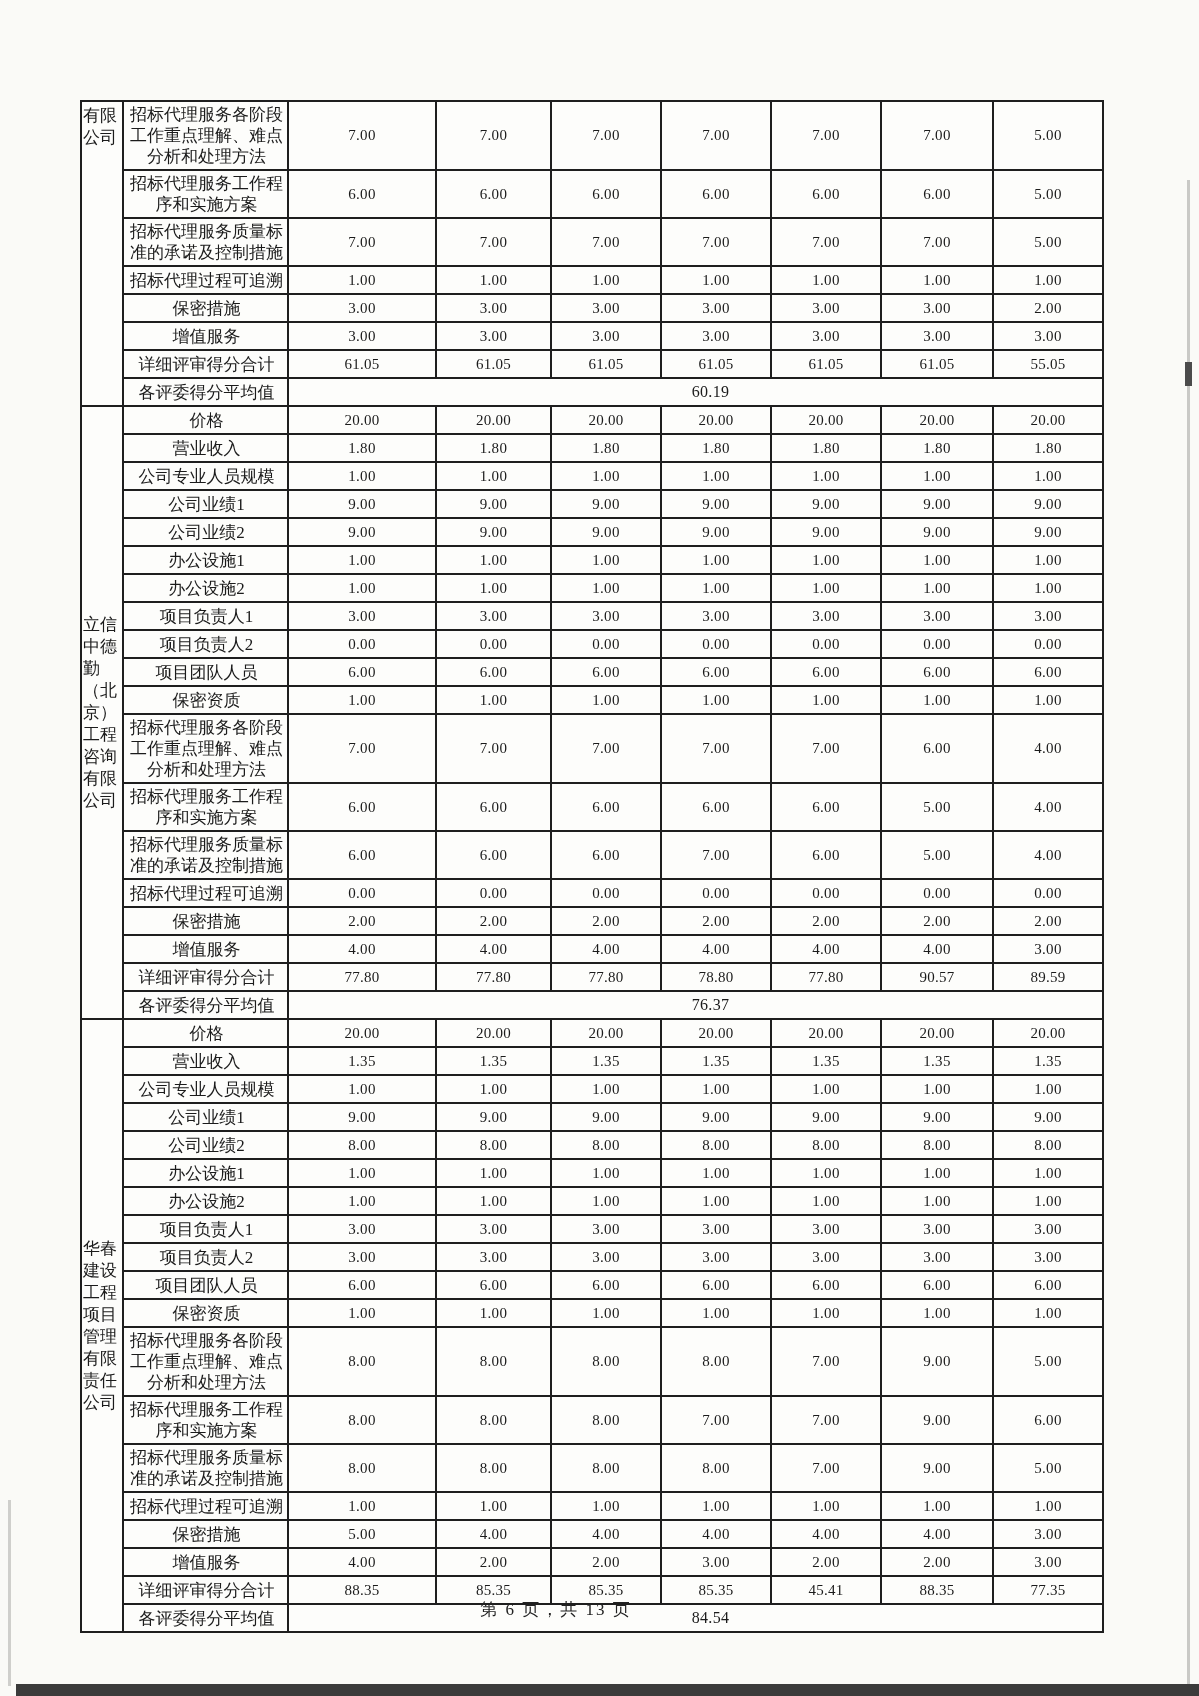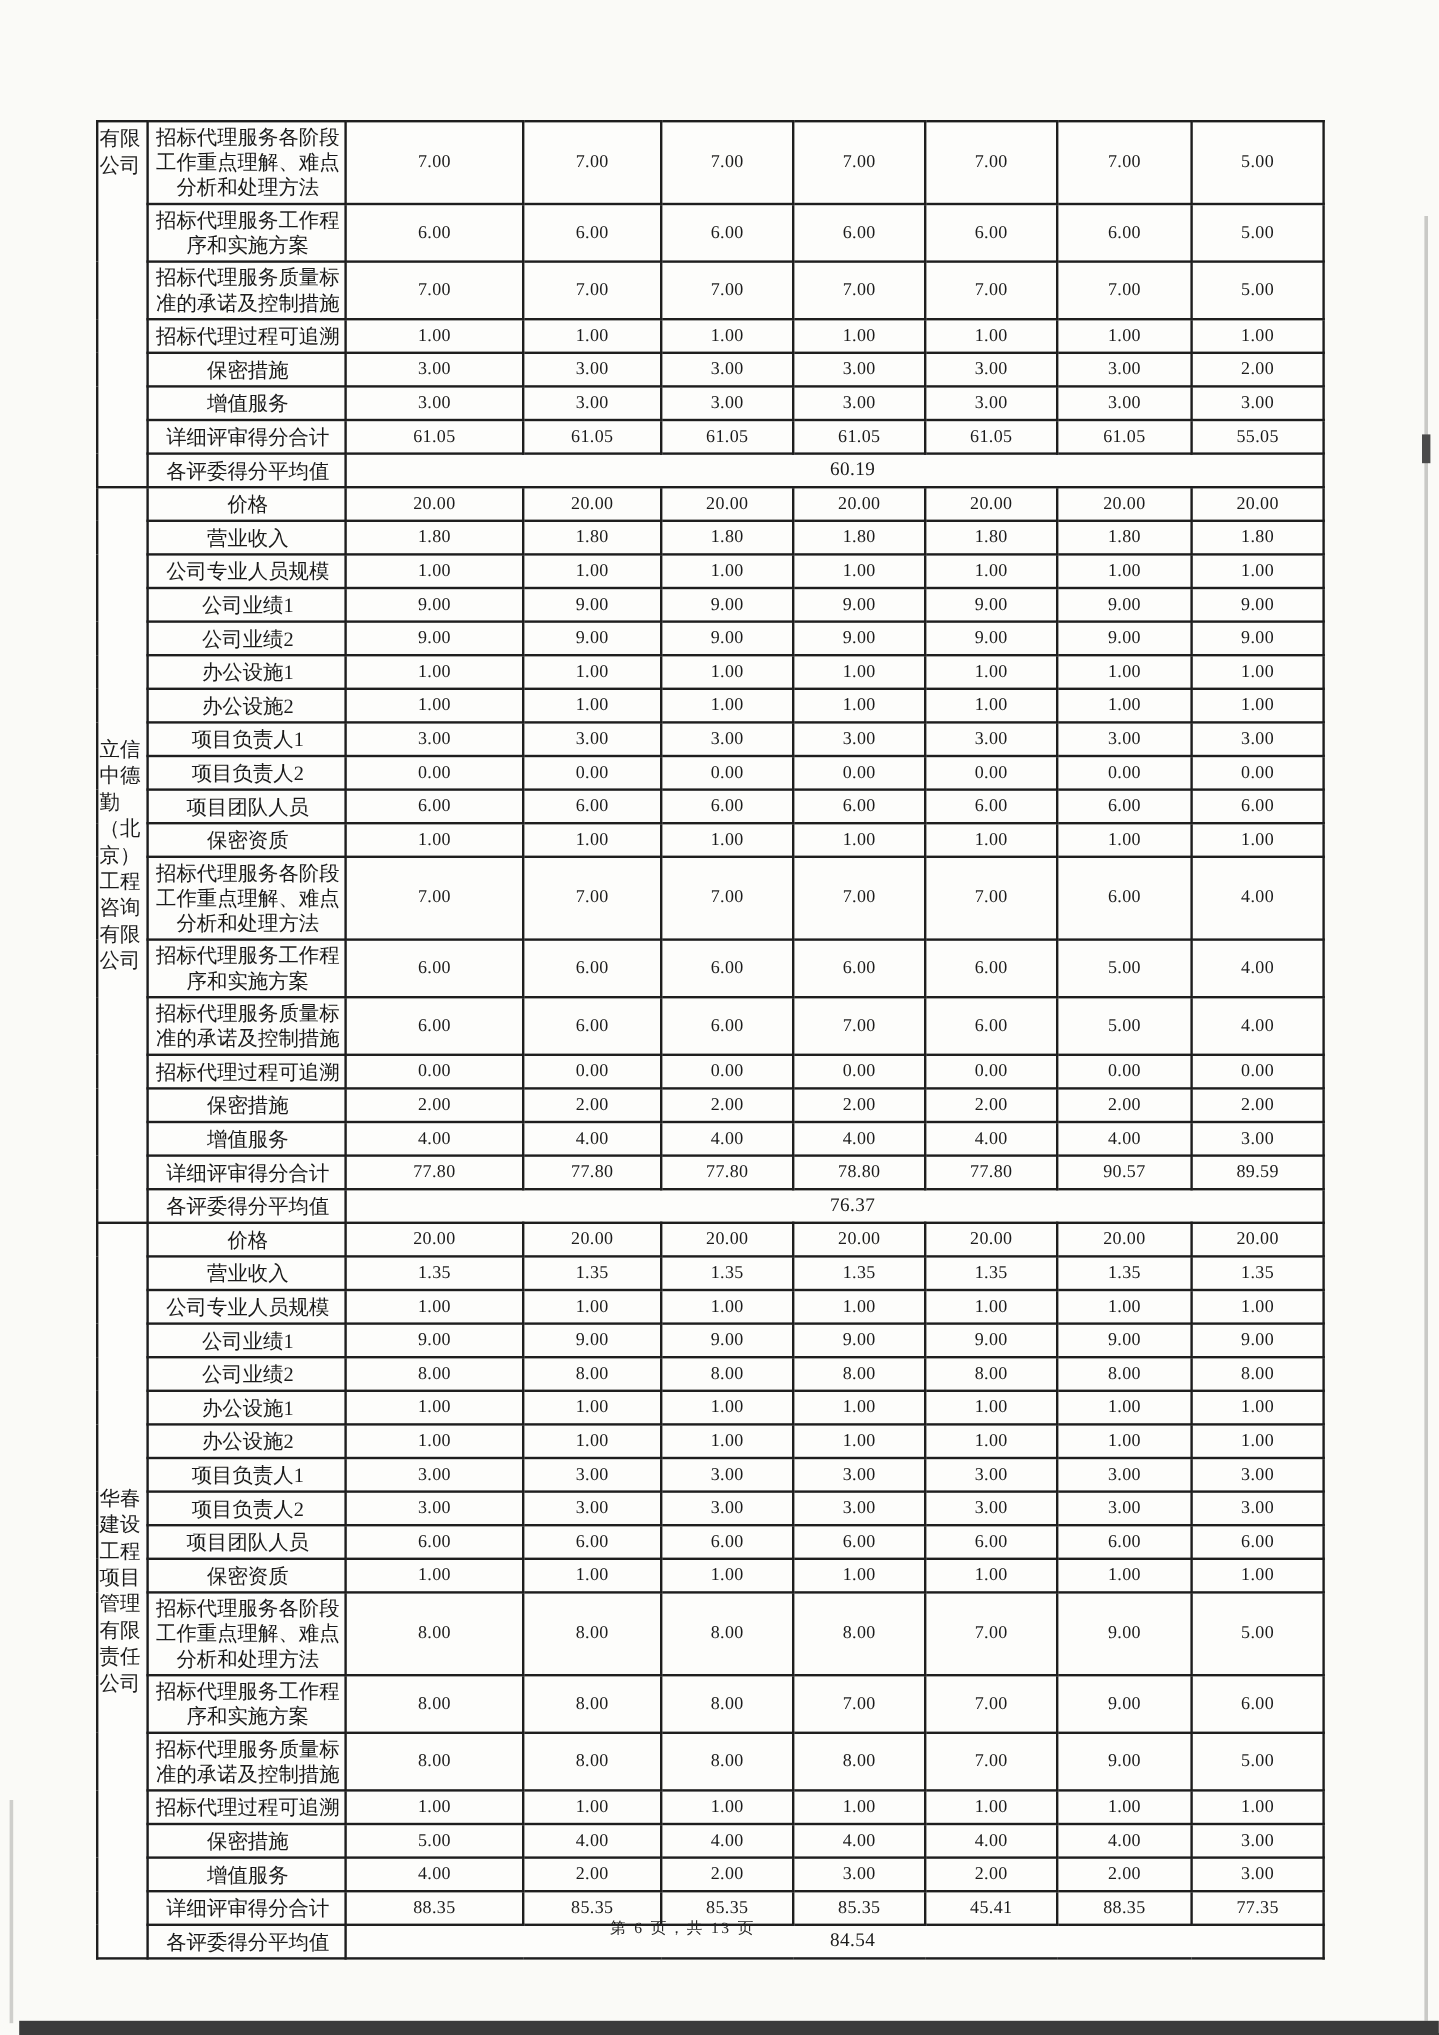--- a/index.html
+++ b/index.html
@@ -79,24 +79,24 @@
     height: 24px;
     padding: 1px 2px;
     letter-spacing: 0.3px;
   }
   .avg-cell {
     font-size: 16px;
     padding-left: 32px;
   }
   .page-footer {
     position: absolute;
-    left: 13px; top: 1598px;
+    left: 0; top: 1598px;
     width: 1112px;
     text-align: center;
-    font-size: 13px;
+    font-size: 17px;
     letter-spacing: 2px;
     color: #222;
   }
 </style>
 </head>
 <body>
 
 <table class="score-table">
   <colgroup>
     <col style="width:42px">

